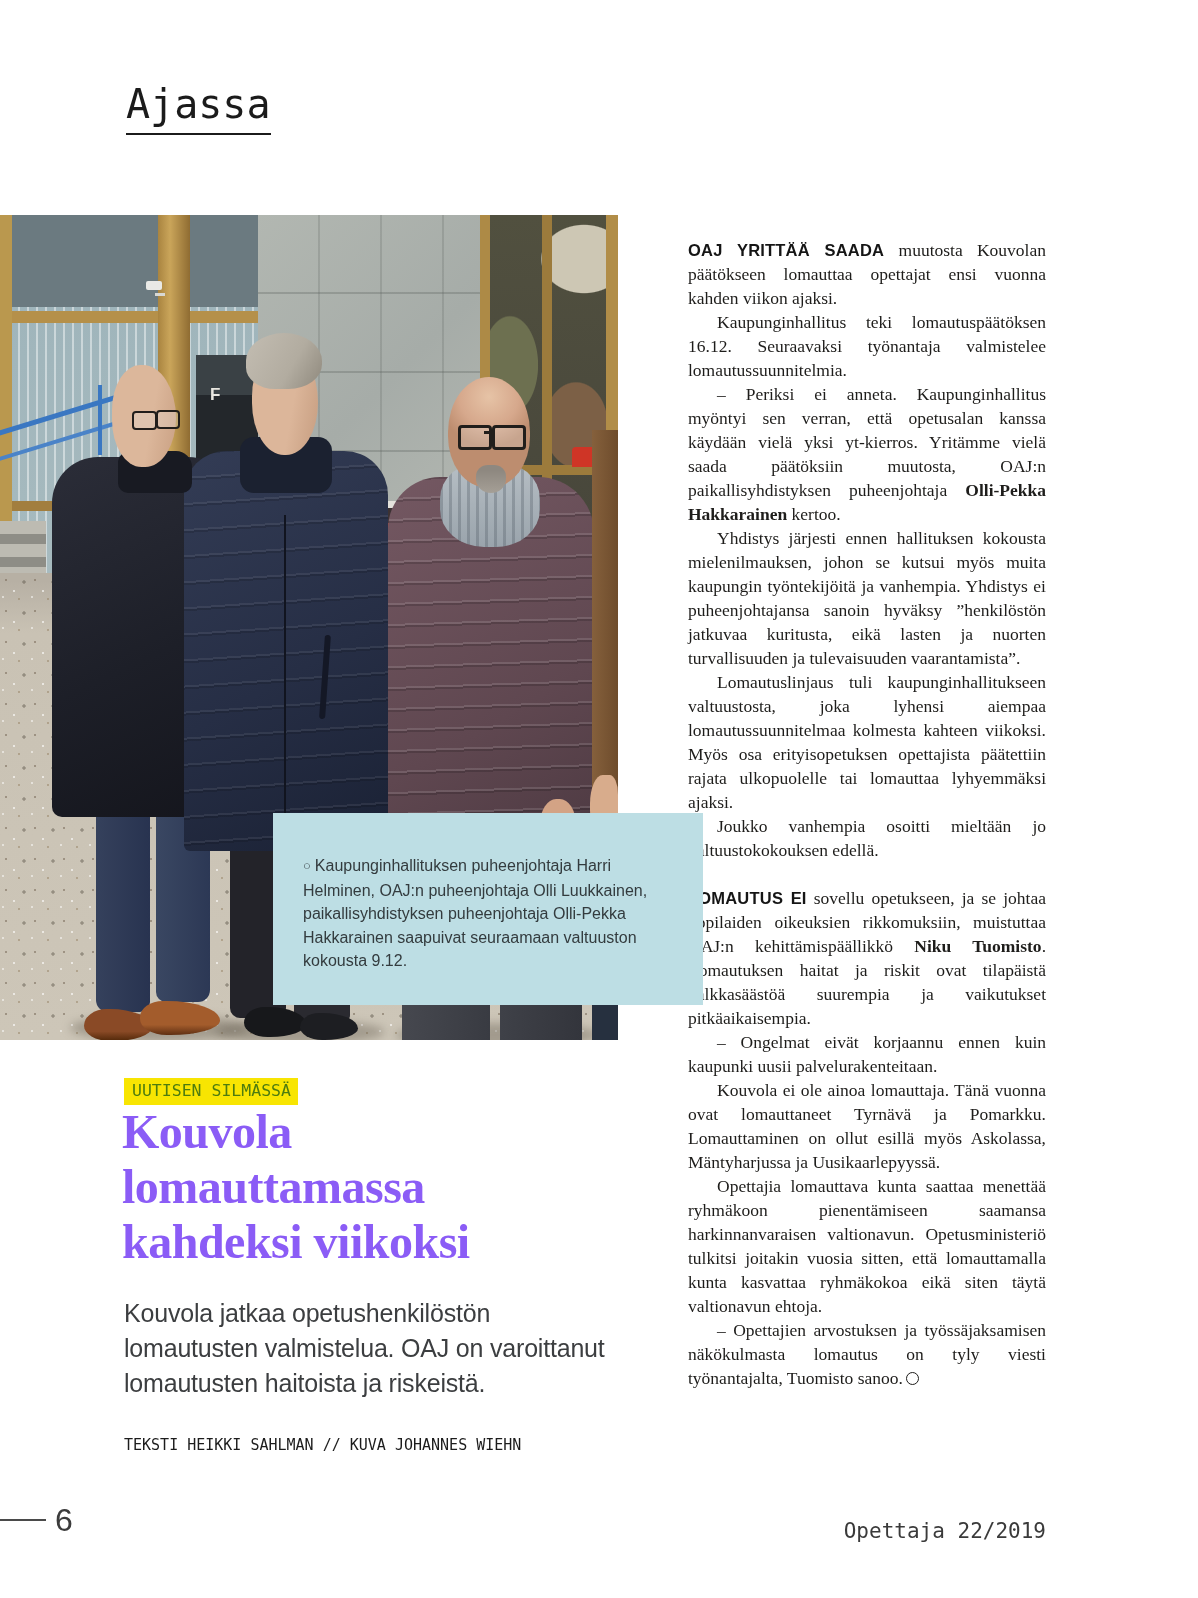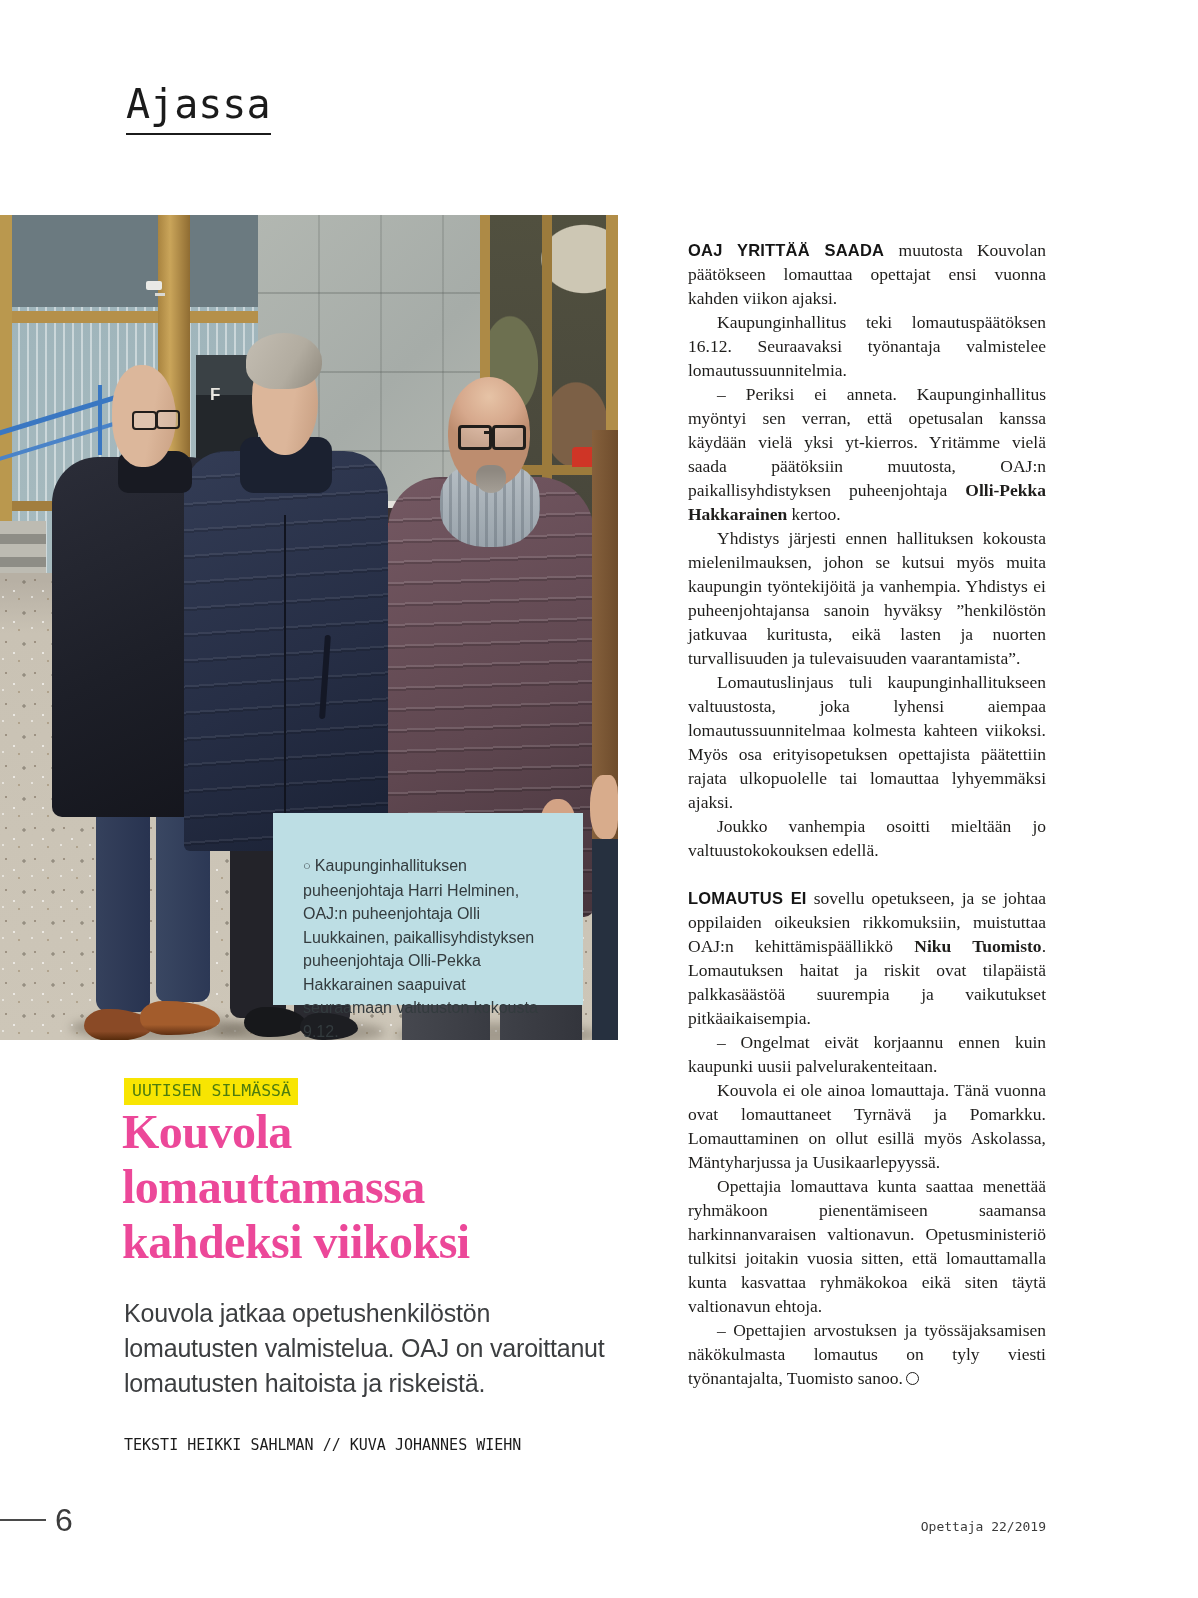--- a/index.html
+++ b/index.html
@@ -127,31 +127,31 @@
   .m3-legA{left:402px;top:688px;width:88px;height:137px;z-index:4;background:linear-gradient(90deg,#46484f,#393b42);border-radius:8px 8px 0 0;}
   .m3-legB{left:500px;top:688px;width:82px;height:137px;z-index:4;background:linear-gradient(90deg,#3f4148,#33353c);border-radius:8px 8px 0 0;}
   .m3-hand{left:540px;top:584px;width:36px;height:56px;z-index:6;border-radius:45%;background:#d3a385;}
 
   
   .p4-body{left:592px;top:215px;width:26px;height:420px;z-index:6;background:linear-gradient(90deg,#85603c,#6e4c2c);}
   .p4-hand{left:590px;top:560px;width:28px;height:64px;z-index:7;border-radius:45% 30% 30% 45%;background:#d8ac8c;}
   .p4-leg{left:592px;top:624px;width:26px;height:201px;z-index:6;background:#26303f;}
 
   
-  .caption-box{position:absolute;left:273px;top:813px;width:310px;height:192px;background:#bddee4;z-index:20;
+  .caption-box{position:absolute;left:273px;top:813px;width:430px;height:192px;background:#bddee4;z-index:20;
     box-sizing:border-box;padding:41px 26px 0 30px;
     font-family:"Liberation Sans",sans-serif;font-size:16px;line-height:23.5px;color:#333b3e;}
   .cap-marker{font-size:13px;position:relative;top:-1px;margin-right:4px;color:#3b4448;}
 
   
   .kicker{position:absolute;left:124px;top:1078px;background:#f8e502;color:#4d7c0f;
     font-family:"DejaVu Sans Mono",monospace;font-size:16.5px;line-height:1;padding:5px 7px 5px 8px;}
   .headline{position:absolute;left:122px;top:1104px;width:445px;margin:0;
     font-family:"Liberation Serif","DejaVu Serif",serif;font-weight:bold;font-size:48px;line-height:55px;
-    letter-spacing:-0.5px;color:#ec4899;}
+    letter-spacing:-0.5px;color:#8b5cf6;}
   .lede{position:absolute;left:124px;top:1296px;width:490px;margin:0;
     font-family:"Liberation Sans",sans-serif;font-weight:normal;font-size:25px;line-height:35px;
     letter-spacing:-0.2px;color:#3c3e40;}
   .byline{position:absolute;left:124px;top:1436px;
     font-family:"DejaVu Sans Mono",monospace;font-size:15px;color:#1c1c1c;letter-spacing:0px;}
 
   
   .bodycol{position:absolute;left:688px;top:218px;width:358px;
     font-family:"Liberation Serif","DejaVu Serif",serif;font-size:17.5px;line-height:24px;color:#1e1d1b;
     text-align:justify;margin-top:20px;}
@@ -161,21 +161,21 @@
   .leadin{font-family:"Liberation Sans",sans-serif;font-weight:bold;font-size:16.5px;letter-spacing:.2px;color:#151515;}
   .bodycol .bold{font-weight:bold;}
   .endmark{display:inline-block;width:11px;height:11px;border:1.5px solid #1e1d1b;border-radius:50%;
     margin-left:3px;position:relative;top:1px;}
 
   
   .footer-left{position:absolute;left:0;top:1504px;display:flex;align-items:center;z-index:5;}
   .pg-line{display:inline-block;width:46px;height:2px;background:#4a4a4a;margin-right:9px;}
   .pg-num{font-family:"Liberation Sans",sans-serif;font-size:32px;color:#3c3c3c;line-height:1;}
   .footer-right{position:absolute;right:152px;top:1519px;
-    font-family:"DejaVu Sans Mono",monospace;font-size:13px;color:#3a3a3a;}
+    font-family:"DejaVu Sans Mono",monospace;font-size:21px;color:#3a3a3a;}
 </style>
 </head>
 <body>
 
 <div class="page">
 
   <div class="ajassa">Ajassa</div>
 
   <div class="photo">
     <div class="ph glass-left"></div>

